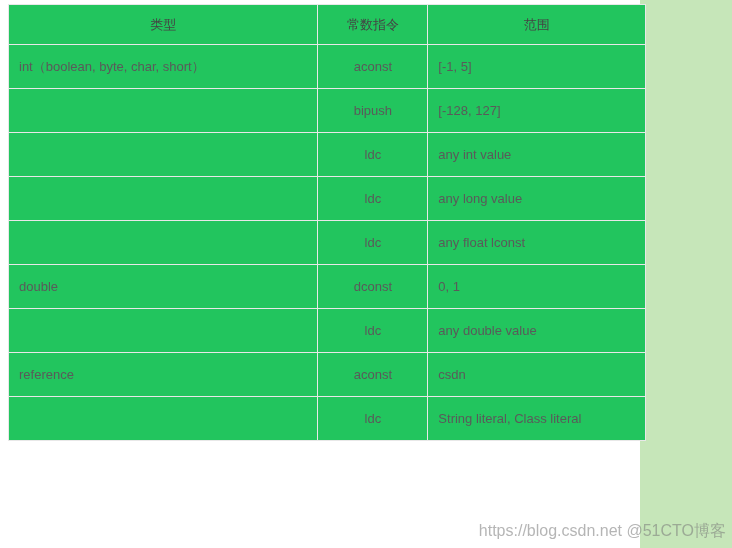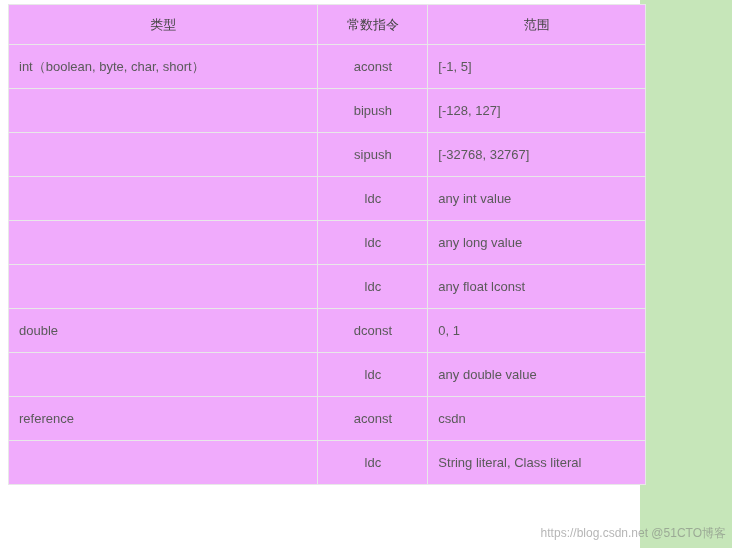--- a/index.html
+++ b/index.html
@@ -35,21 +35,21 @@
     }
     table {
       width: 100%;
       border-collapse: collapse;
     }
     th, td {
       border: 1px solid #e8e8e8;
       padding: 0 10px;
       height: 44px;
       vertical-align: middle;
-      background: #f0abfc;
+      background: #22c55e;
     }
     th {
       font-weight: normal;
       text-align: center;
       color: #444;
       height: 40px;
     }
     .col-type {
       width: 310px;
       text-align: left;
@@ -65,21 +65,21 @@
     th.col-type {
       text-align: center;
     }
     th.col-range {
       text-align: center;
     }
     .watermark {
       position: absolute;
       right: 6px;
       bottom: 6px;
-      font-size: 12px;
+      font-size: 16px;
       color: rgba(120,120,120,0.55);
       z-index: 3;
       font-family: Arial, sans-serif;
     }
   </style>
 </head>
 <body>
 
 <div class="green-bg"></div>
 
@@ -95,25 +95,20 @@
     <tbody>
       <tr>
         <td class="col-type">int（boolean, byte, char, short）</td>
         <td class="col-instr">aconst</td>
         <td class="col-range">[-1, 5]</td>
       </tr>
       <tr>
         <td class="col-type"></td>
         <td class="col-instr">bipush</td>
         <td class="col-range">[-128, 127]</td>
-      </tr>
-      <tr>
-        <td class="col-type"></td>
-        <td class="col-instr">sipush</td>
-        <td class="col-range">[-32768, 32767]</td>
       </tr>
       <tr>
         <td class="col-type"></td>
         <td class="col-instr">ldc</td>
         <td class="col-range">any int value</td>
       </tr>
       <tr>
         <td class="col-type"></td>
         <td class="col-instr">ldc</td>
         <td class="col-range">any long value</td>

